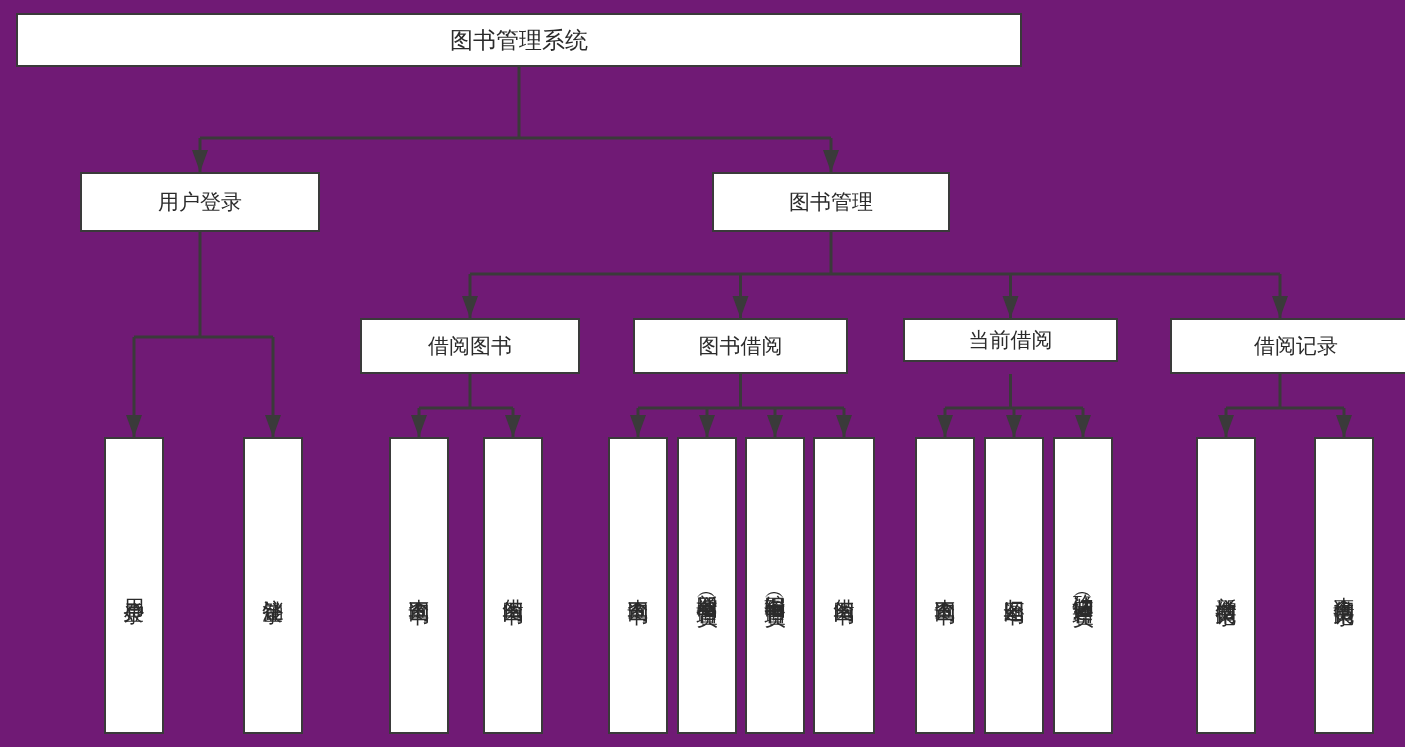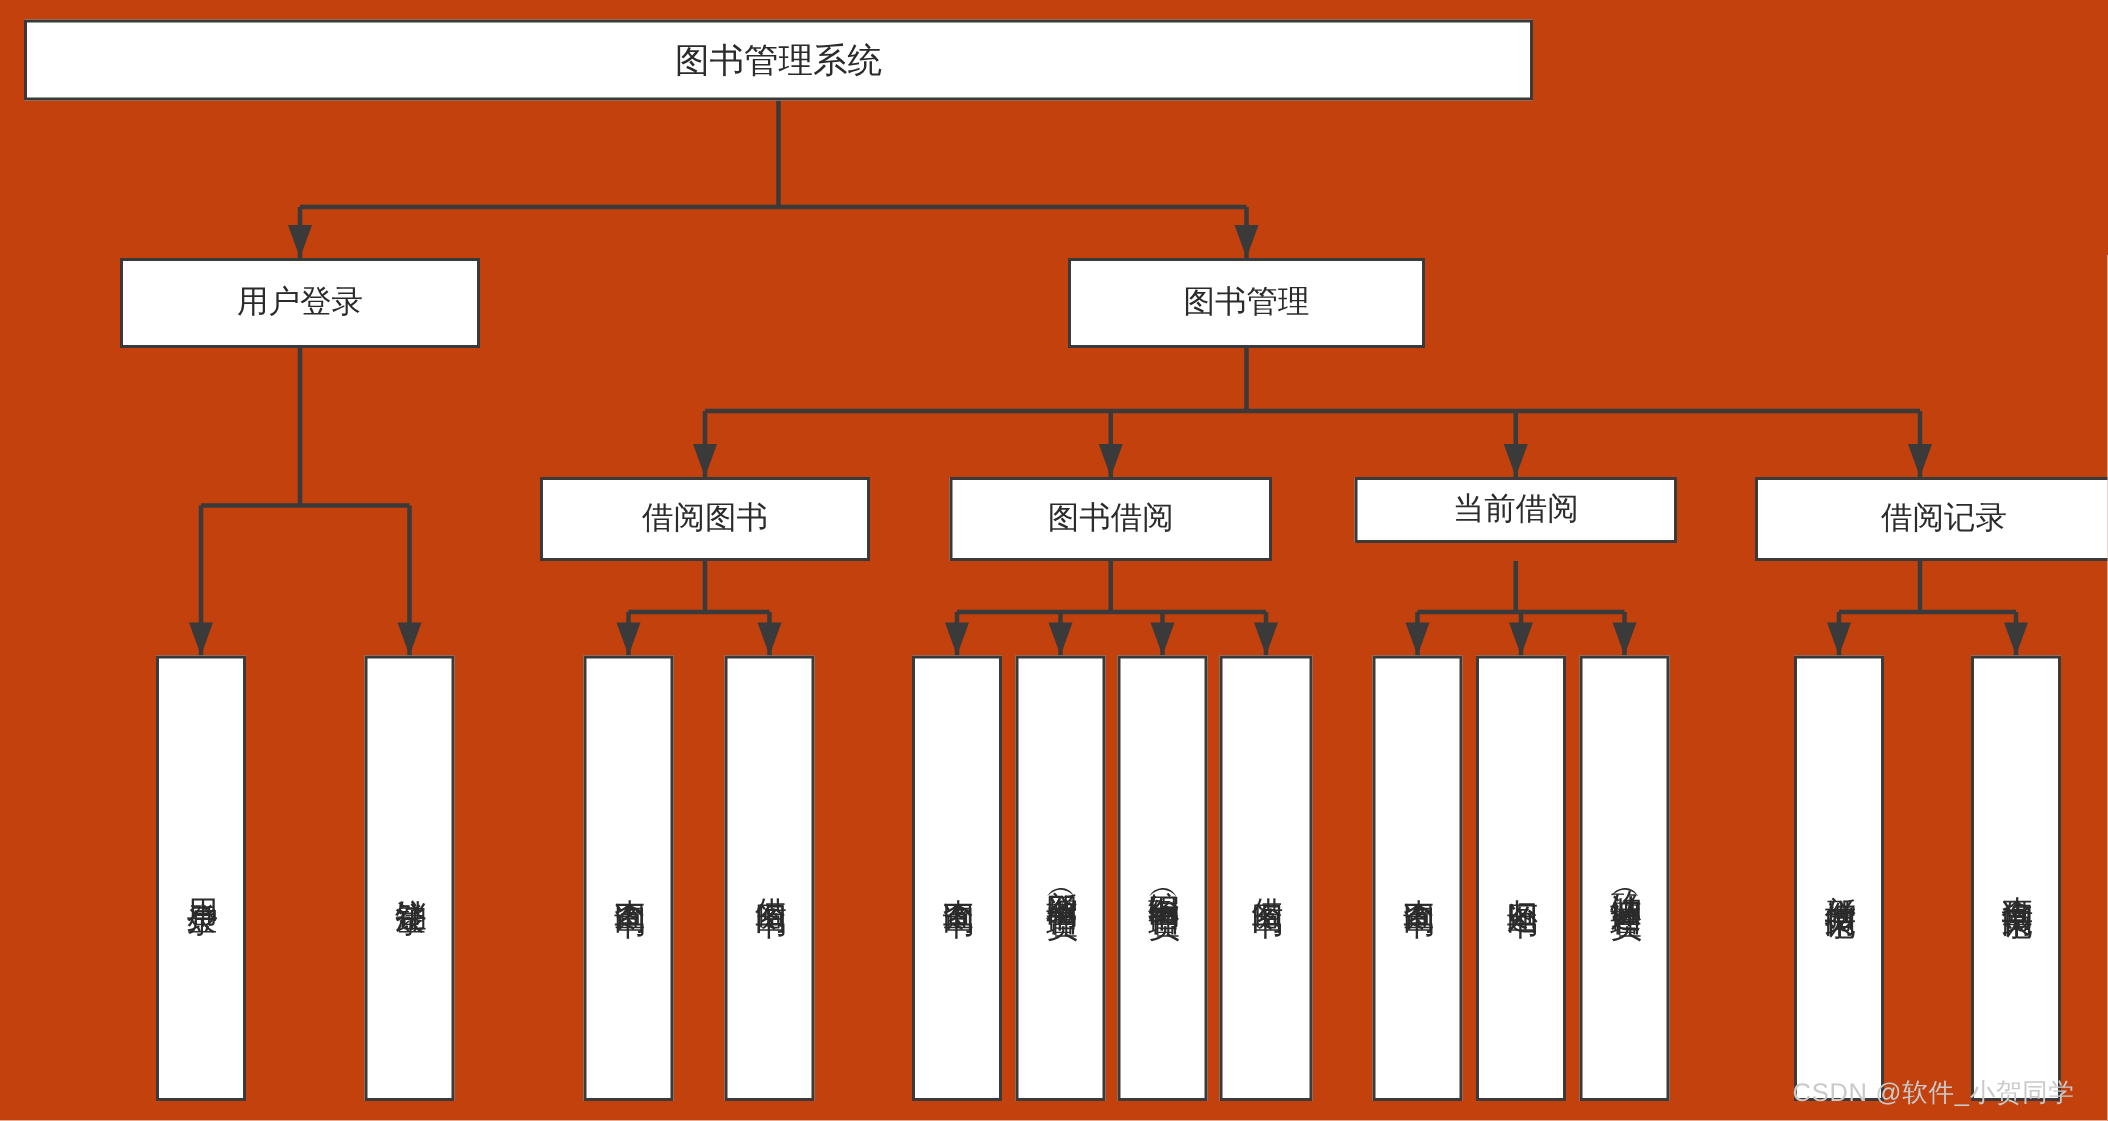--- a/index.html
+++ b/index.html
@@ -1,20 +1,20 @@
 <!DOCTYPE html>
 <html><head>
 <meta charset="utf-8">
 <style>
   html,body{margin:0;padding:0;background:#ffffff;}
   body{
     font-family:"Liberation Sans","DejaVu Sans",sans-serif;
     width:1405px;height:747px;overflow:hidden;position:relative;
   }
-  #stage{position:relative;width:1405px;height:747px;background:#c2410c;}
+  #stage{position:relative;width:1405px;height:747px;background:#701a75;}
   svg#wires{position:absolute;left:0;top:0;width:1405px;height:747px;}
   .node{
     position:absolute;box-sizing:border-box;
     border:2px solid #3a3a3a;background:#ffffff;
     display:flex;align-items:center;justify-content:center;
     color:#2b2b2b;
   }
   .node .label{
     display:block;text-align:center;line-height:1.25;
     white-space:pre-line;
@@ -151,14 +151,13 @@
       <div class="node leaf" style="left: 1053px; top: 437px; width: 60px; height: 297px; border-color: rgb(58, 58, 58); background: rgb(255, 255, 255); color: rgb(43, 43, 43);">
         <span class="label">确认归还（管理员）</span>
       </div>
       <div class="node leaf" style="left: 1196px; top: 437px; width: 60px; height: 297px; border-color: rgb(58, 58, 58); background: rgb(255, 255, 255); color: rgb(43, 43, 43);">
         <span class="label">新增借阅记录</span>
       </div>
       <div class="node leaf" style="left: 1314px; top: 437px; width: 60px; height: 297px; border-color: rgb(58, 58, 58); background: rgb(255, 255, 255); color: rgb(43, 43, 43);">
         <span class="label">查询借阅记录</span>
       </div>
     </div>
-  <div class="watermark" style="left: 1195px; top: 717px; color: rgb(201, 201, 201);">CSDN @软件_小贺同学</div>
 </div>
 
 </body></html>

